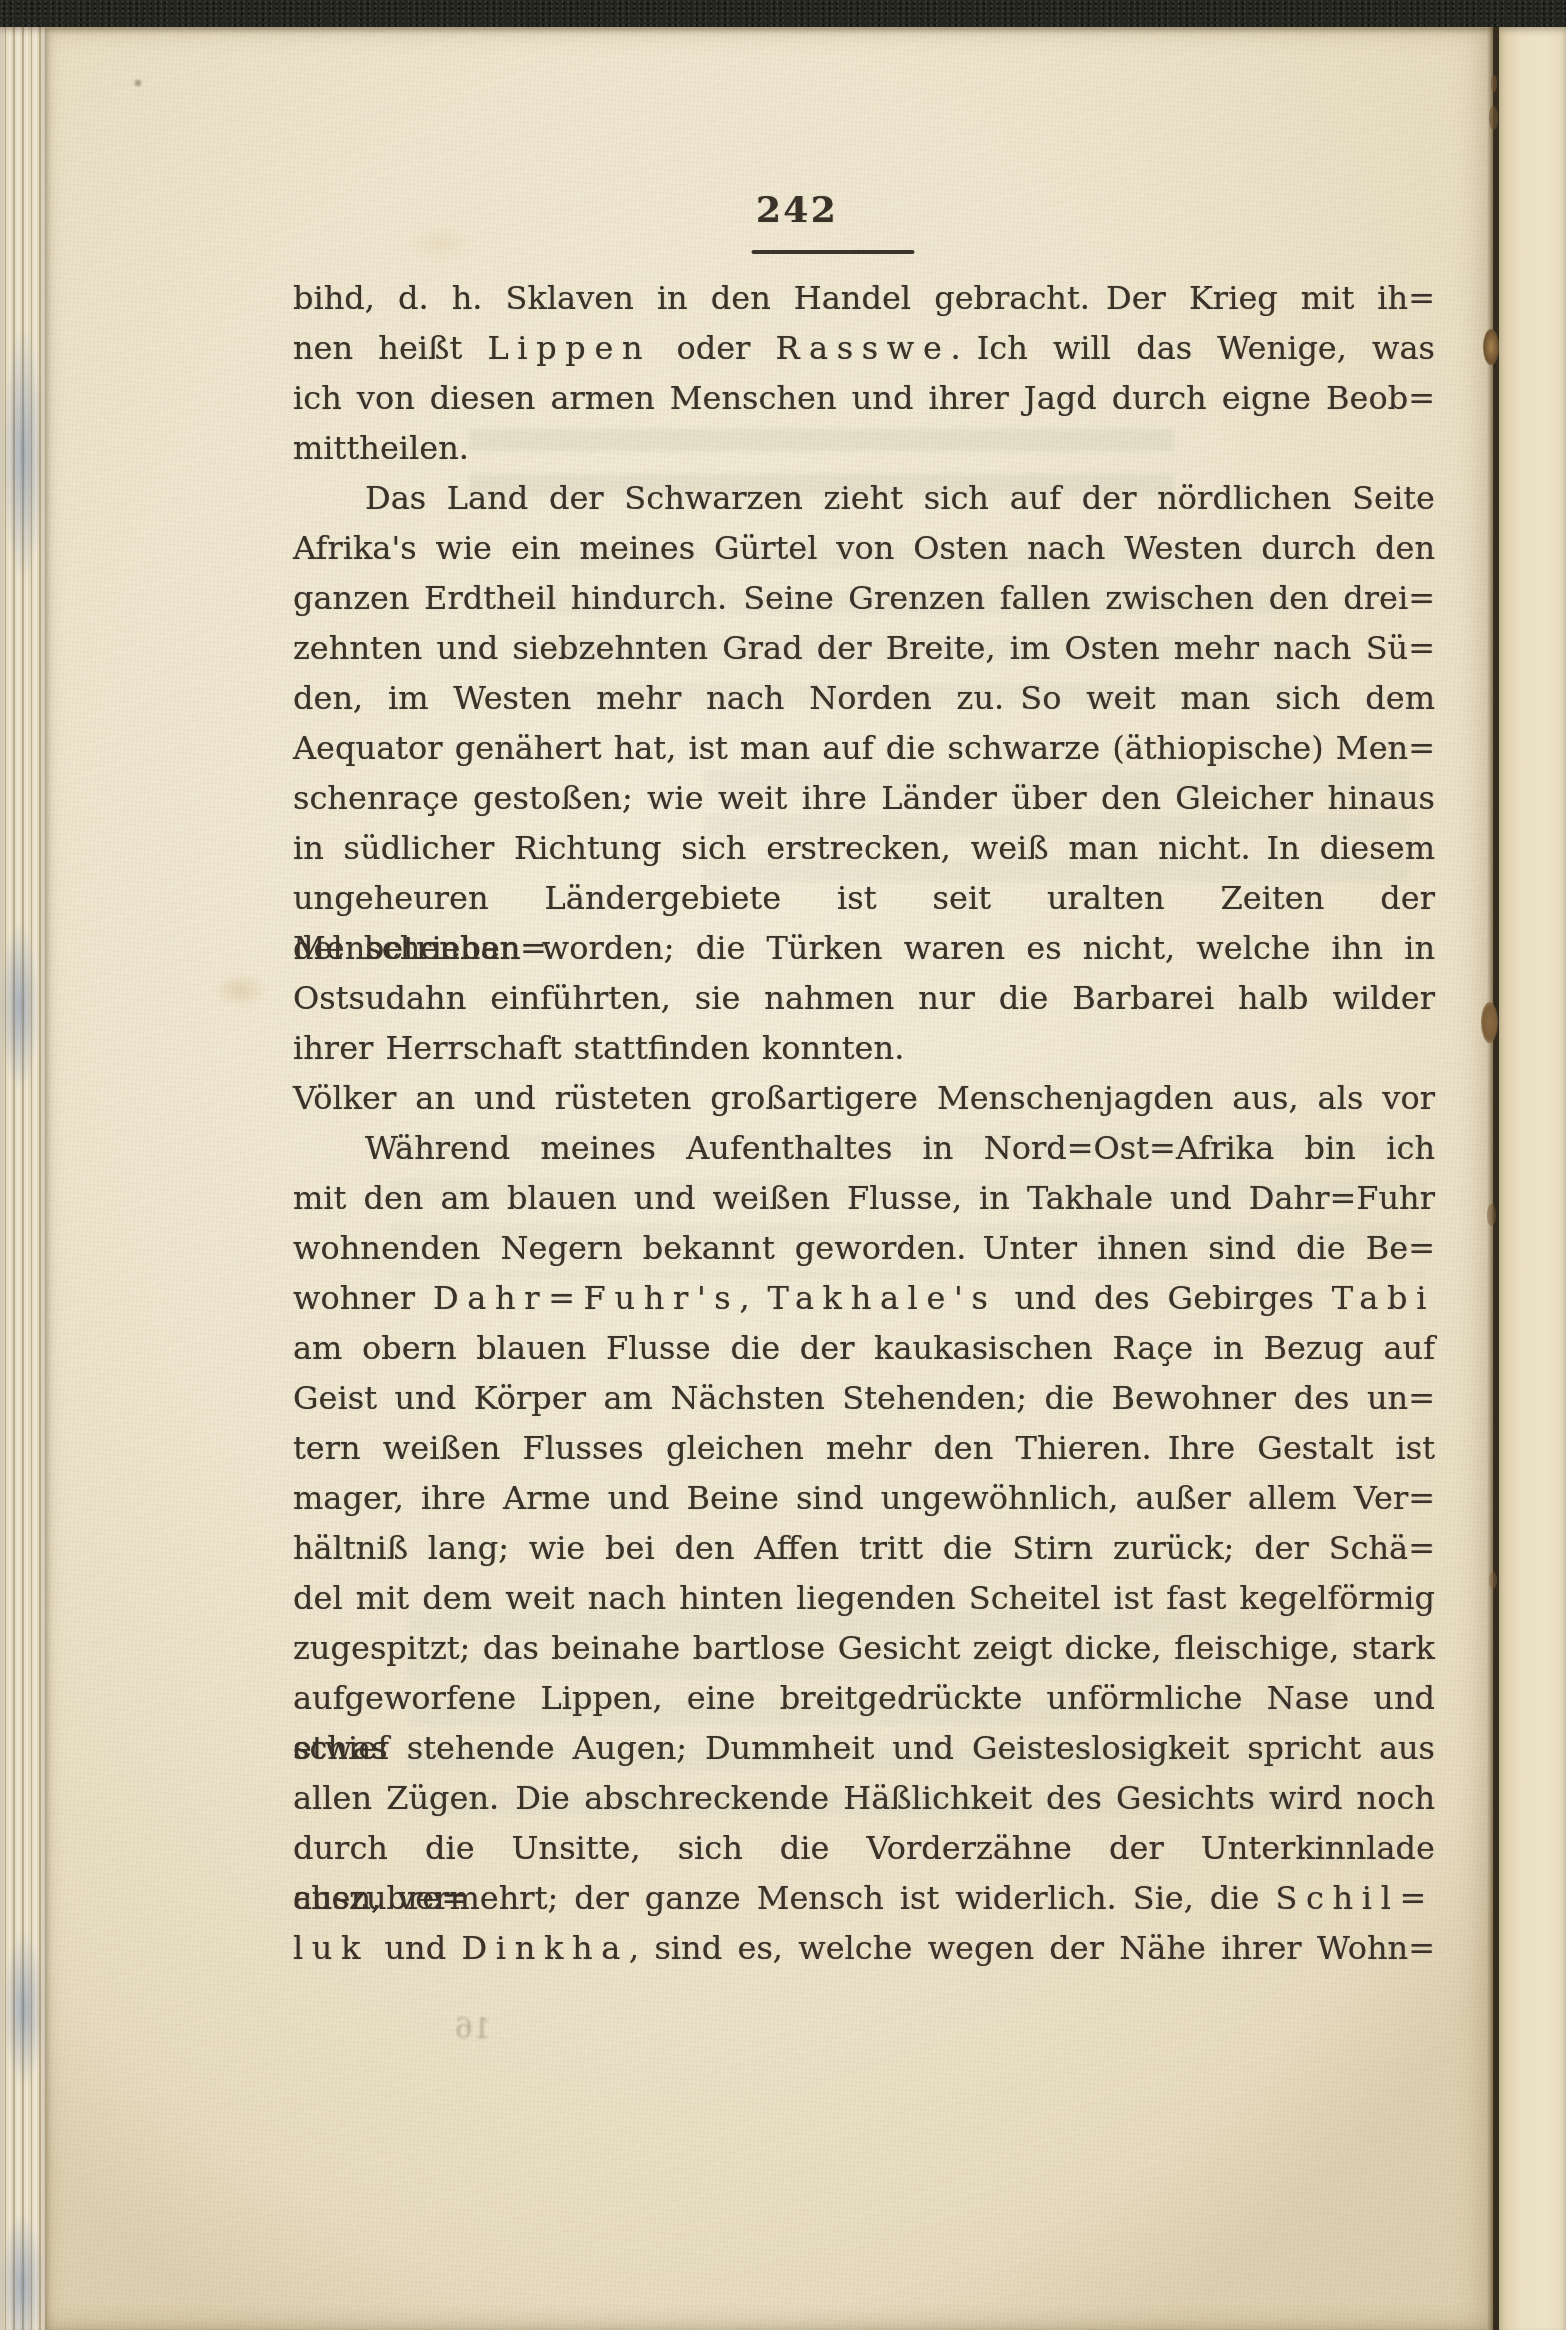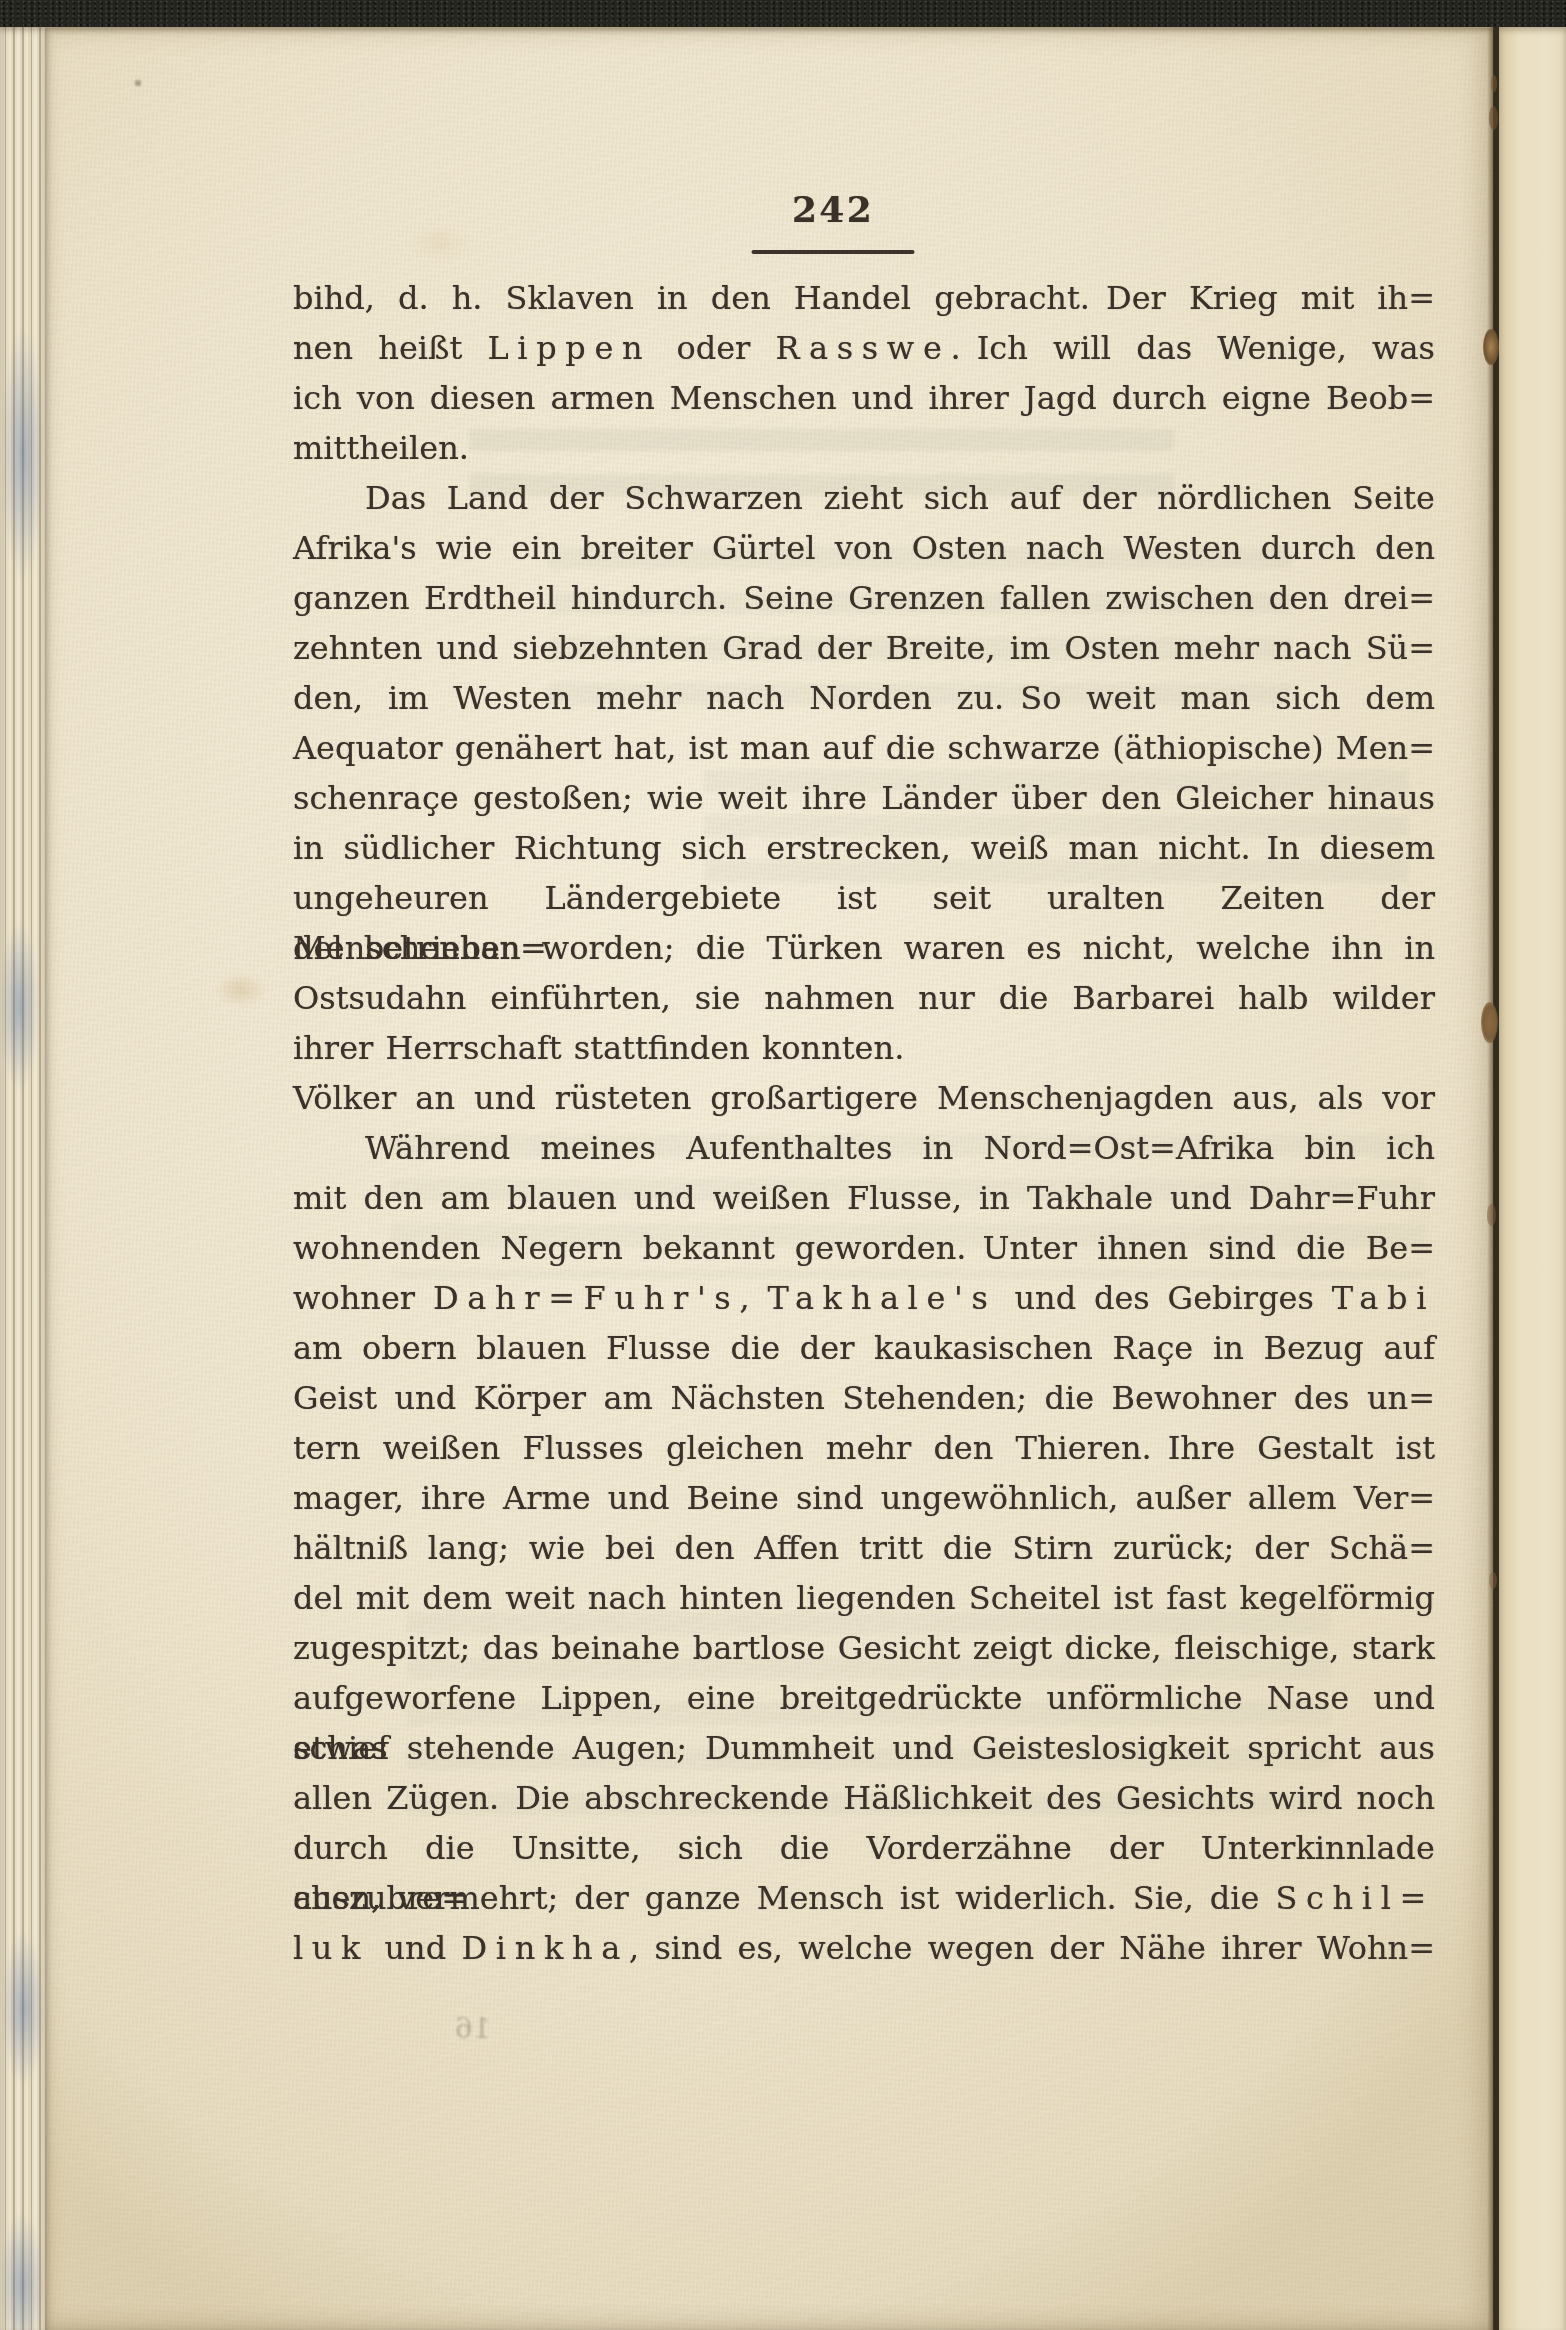--- a/index.html
+++ b/index.html
@@ -51,21 +51,21 @@
       inset -12.5px 0 27px rgba(120,95,60,0.22),
       inset 0 -6.3px 22px rgba(120,100,65,0.16);
   }
   .main-page .grain{
     position:absolute;inset:0;pointer-events:none;
     background-image:
       repeating-linear-gradient(94deg, rgba(150,130,95,0.05) 0 1.6px, transparent 1.6px 3.9px),
       repeating-linear-gradient(4deg,  rgba(150,130,95,0.04) 0 1.6px, transparent 1.6px 4.7px);
   }
   .page-number{
-    position:absolute;left:788px;top:160px;transform:translateX(-50%);
+    position:absolute;left:752px;top:160px;transform:translateX(-50%);
     font-size:36px;font-weight:bold;color:#3a3129;letter-spacing:2.3px;
     text-shadow:0 0 0.8px rgba(58,49,41,0.6);
   }
   .header-rule{
     position:absolute;left:788px;top:222px;transform:translateX(-50%);
     width:163px;height:3.9px;background:#3c342c;border-radius:2.3px;
   }
   .text-block{
     position:absolute;left:248px;top:245px;width:1142px;
     color:#3a3129;font-size:32px;line-height:50px;
@@ -151,21 +151,21 @@
 
   <div class="page-number">242</div>
   <div class="header-rule"></div>
 
   <div class="text-block" id="text-block">
       <div class="line"><span>bihd, d. h. Sklaven in den Handel gebracht. Der Krieg mit ih=</span></div>
       <div class="line"><span>nen heißt </span><span class="sp">Lippen</span><span> oder </span><span class="sp">Rasswe</span><span>. Ich will das Wenige, was</span></div>
       <div class="line"><span>ich von diesen armen Menschen und ihrer Jagd durch eigne Beob=</span></div>
       <div class="line nojust"><span>mittheilen.</span></div>
       <div class="line indent"><span>Das Land der Schwarzen zieht sich auf der nördlichen Seite</span></div>
-      <div class="line"><span>Afrika's wie ein breiter Gürtel von Osten nach Westen durch den</span></div>
+      <div class="line"><span>Afrika's wie ein meines Gürtel von Osten nach Westen durch den</span></div>
       <div class="line"><span>ganzen Erdtheil hindurch. Seine Grenzen fallen zwischen den drei=</span></div>
       <div class="line"><span>zehnten und siebzehnten Grad der Breite, im Osten mehr nach Sü=</span></div>
       <div class="line"><span>den, im Westen mehr nach Norden zu. So weit man sich dem</span></div>
       <div class="line"><span>Aequator genähert hat, ist man auf die schwarze (äthiopische) Men=</span></div>
       <div class="line"><span>schenraçe gestoßen; wie weit ihre Länder über den Gleicher hinaus</span></div>
       <div class="line"><span>in südlicher Richtung sich erstrecken, weiß man nicht. In diesem</span></div>
       <div class="line"><span>ungeheuren Ländergebiete ist seit uralten Zeiten der Menschenhan=</span></div>
       <div class="line"><span>del betrieben worden; die Türken waren es nicht, welche ihn in</span></div>
       <div class="line"><span>Ostsudahn einführten, sie nahmen nur die Barbarei halb wilder</span></div>
       <div class="line nojust"><span>ihrer Herrschaft stattfinden konnten.</span></div>

